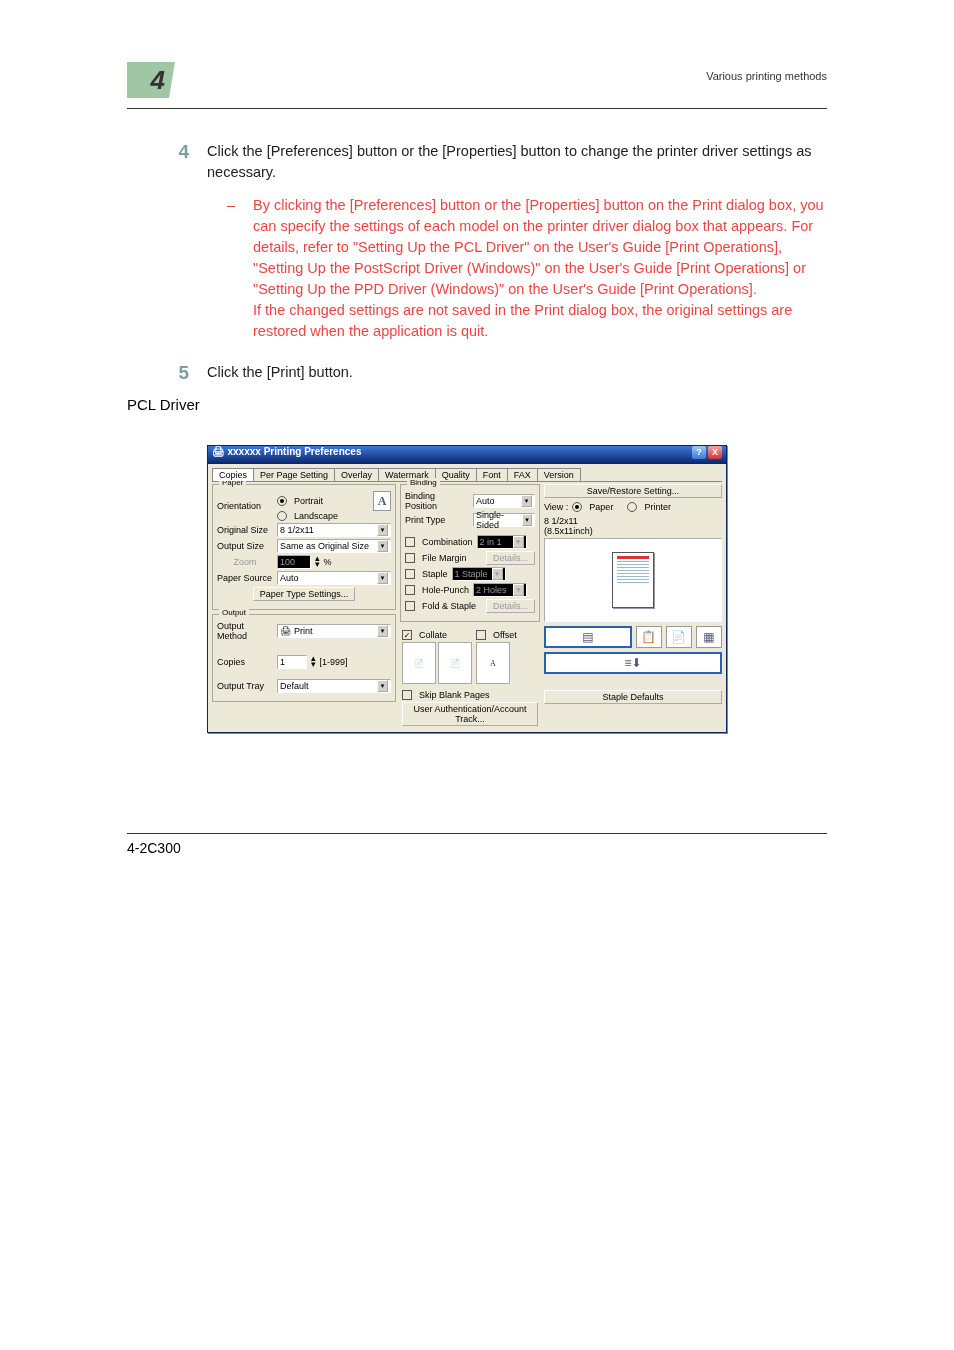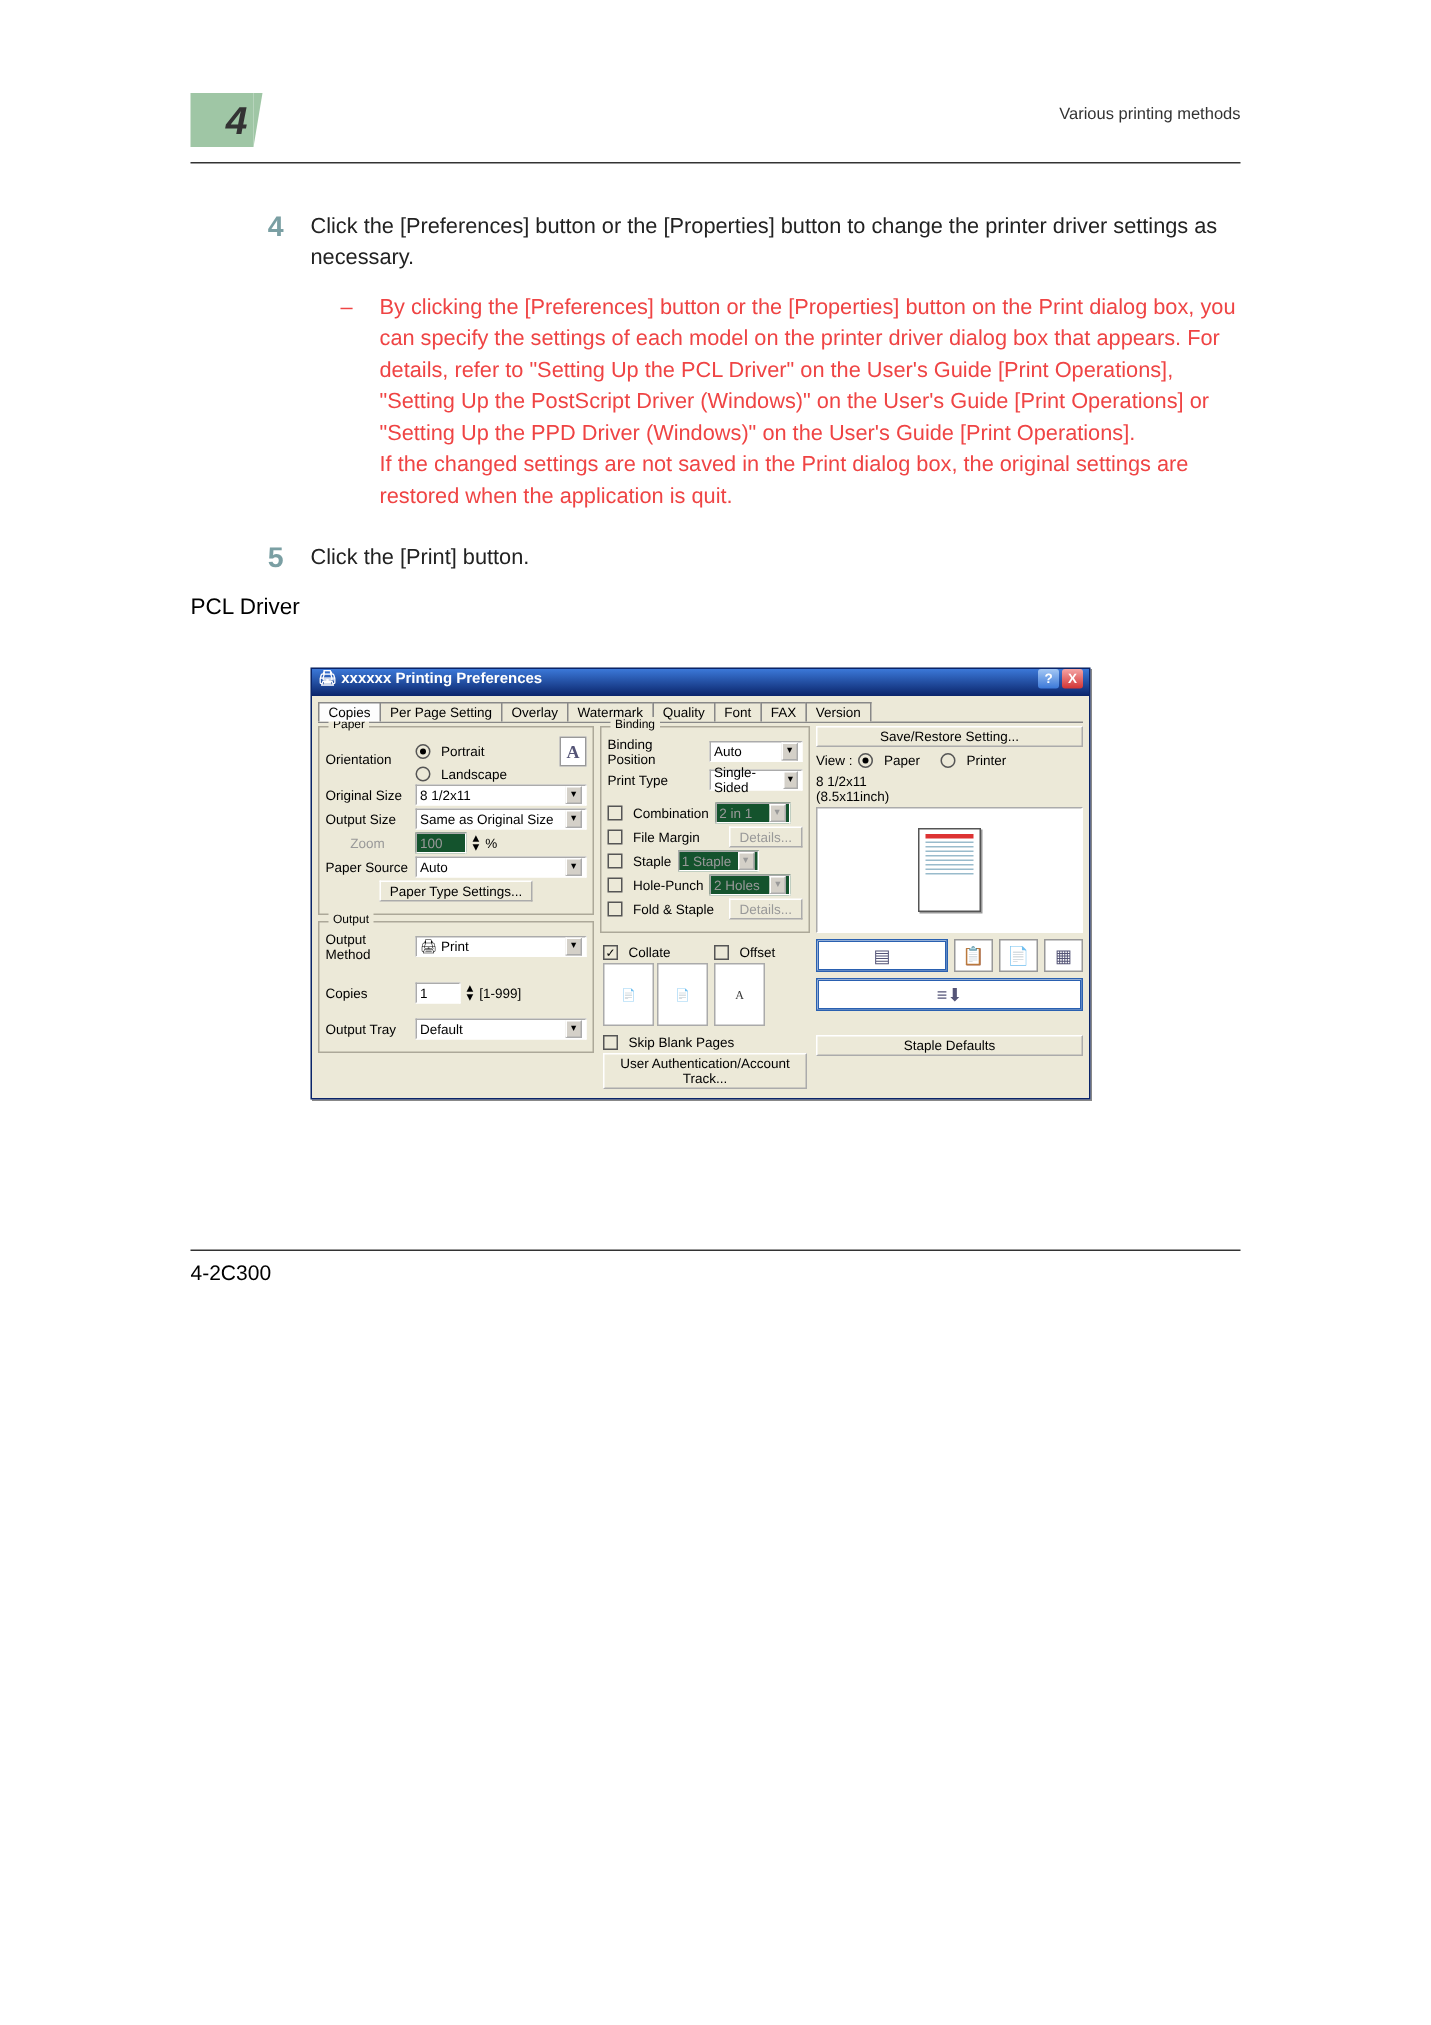--- a/index.html
+++ b/index.html
@@ -173,21 +173,21 @@
   .sel, .inpt {
     border: 1px inset #fff;
     background: #fff;
     height: 14px;
     font-size: 9px;
     padding: 0 2px;
     flex:1;
     display:flex; align-items:center;
     justify-content: space-between;
   }
-  .sel.dis, .inpt.dis { background:#14532d; color:#999; }
+  .sel.dis, .inpt.dis { background:#000000; color:#999; }
   .sel .arr {
     width:11px; height:12px;
     background:#D4D0C8;
     border:1px outset #fff;
     text-align:center; font-size:7px; line-height:10px;
   }
   .btn {
     border: 1px outset #fff;
     background:#ECE9D8;
     padding: 1px 6px;

